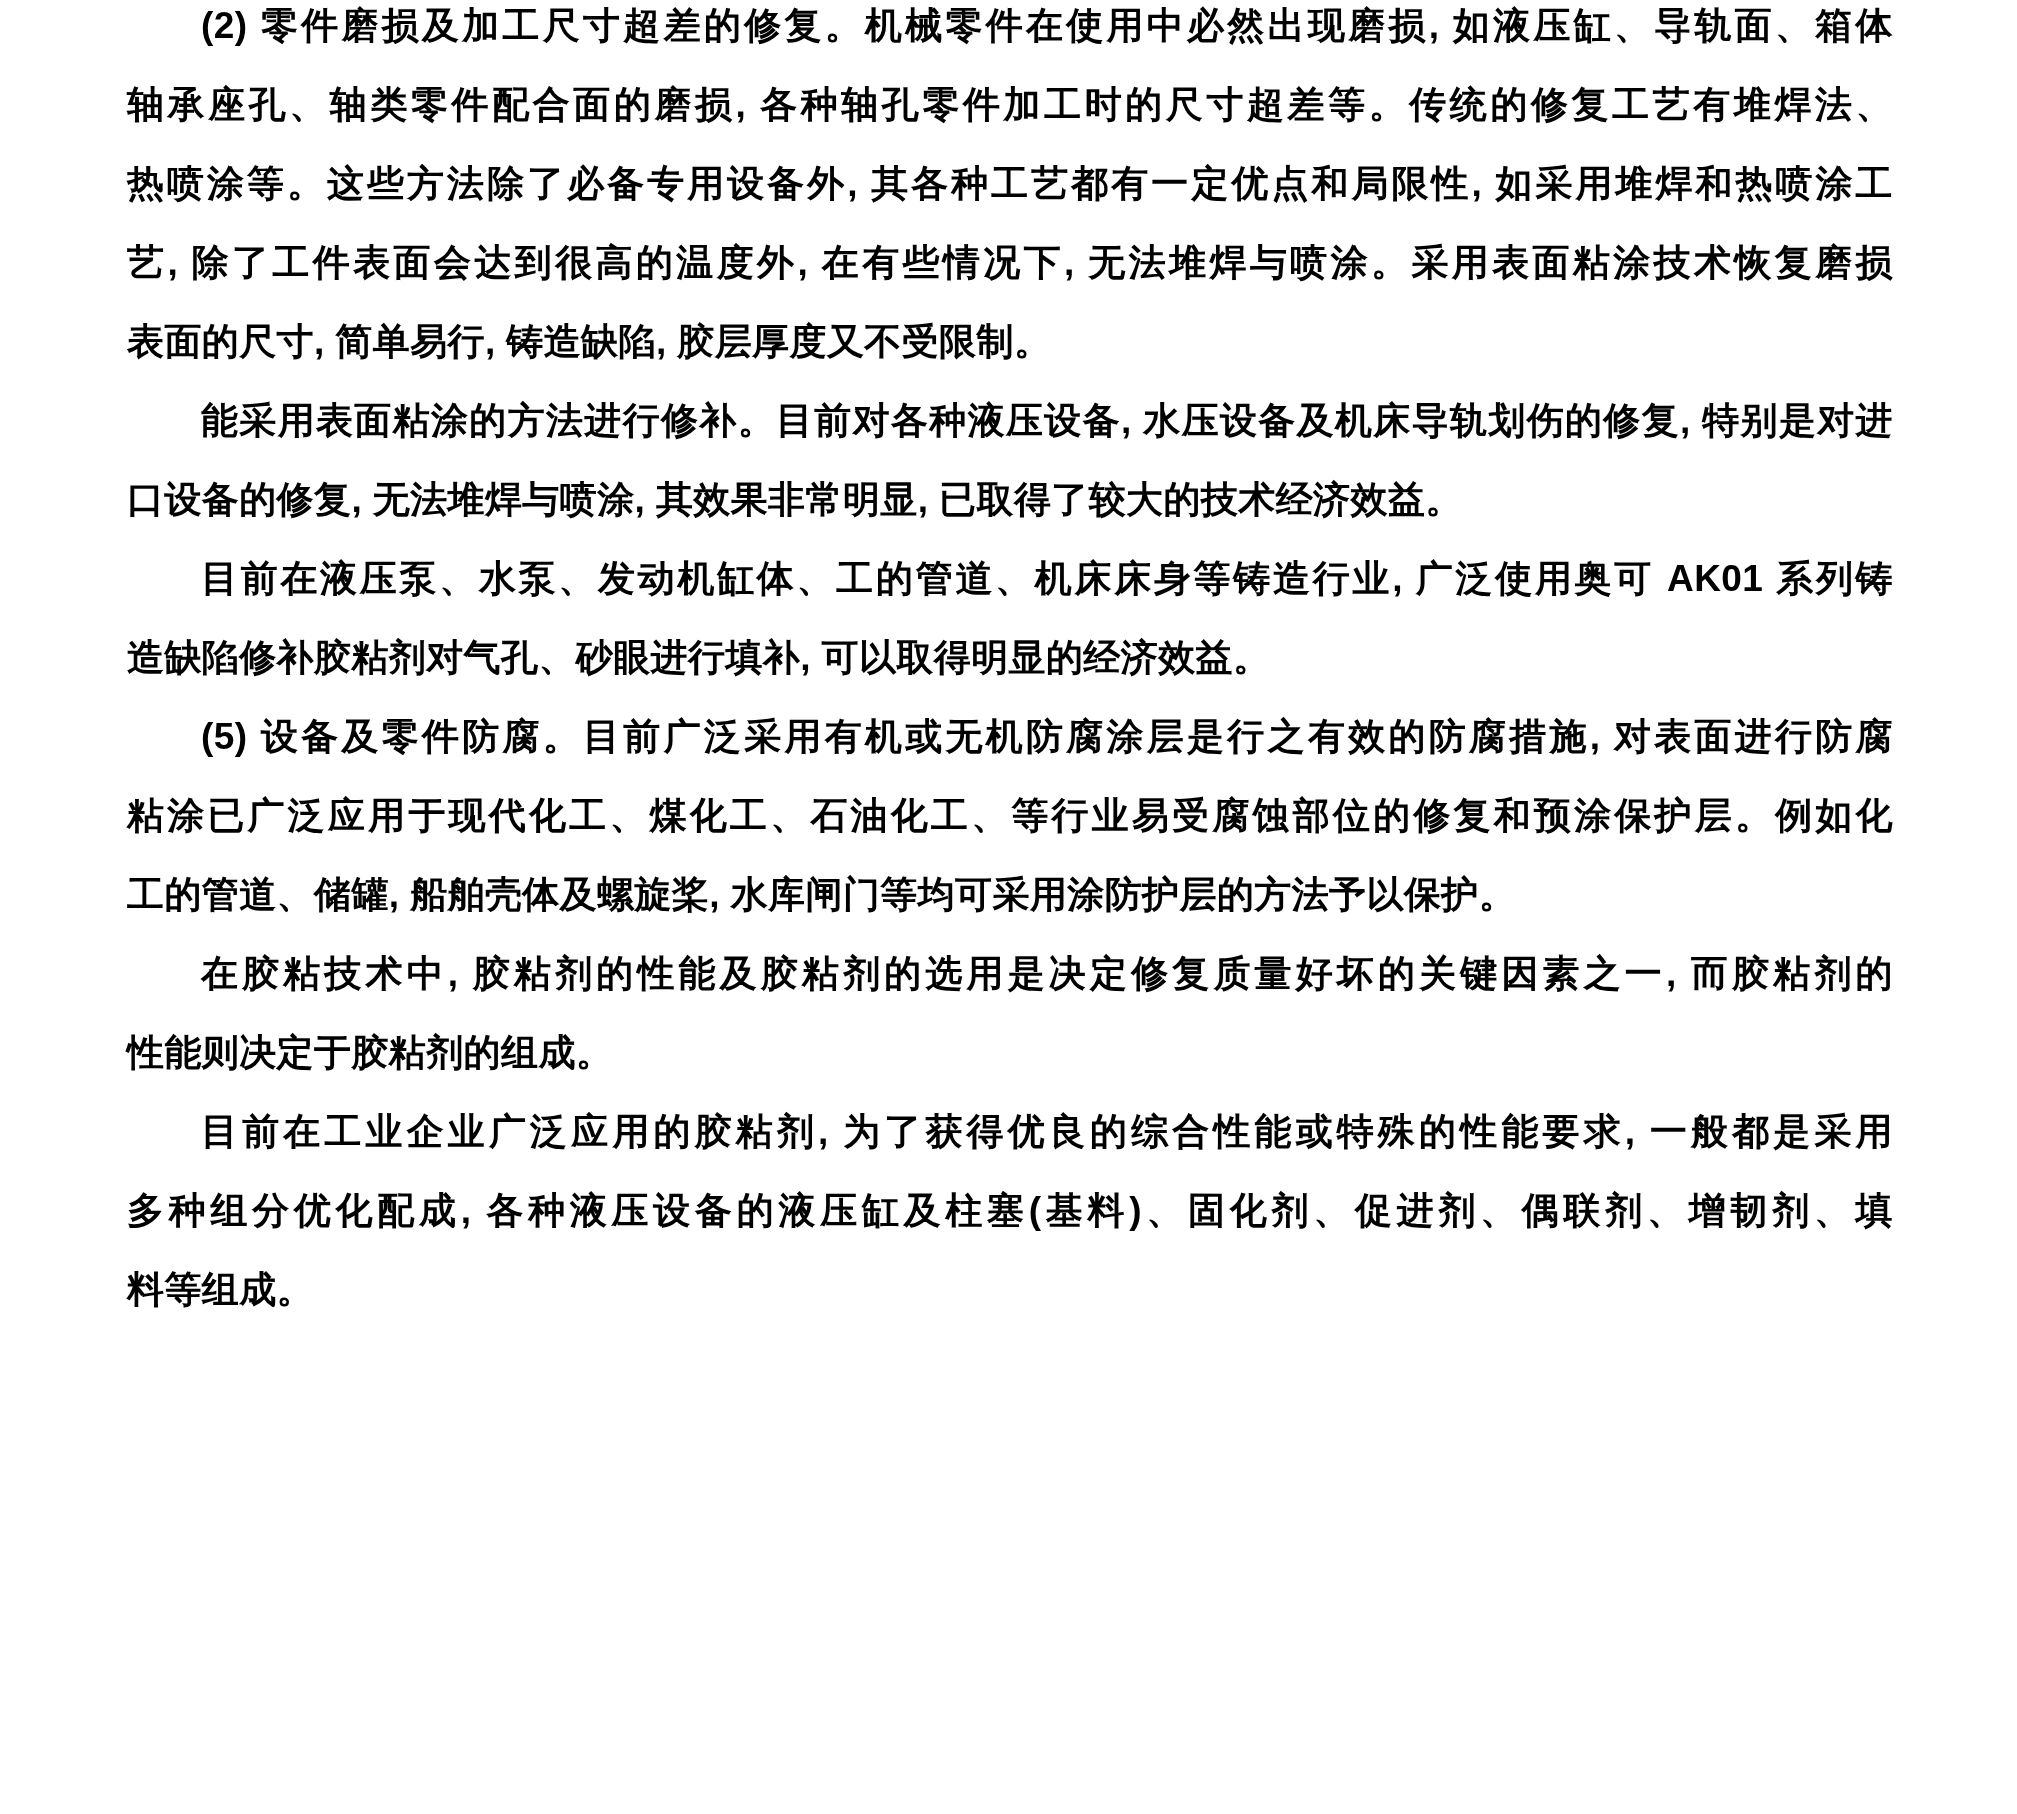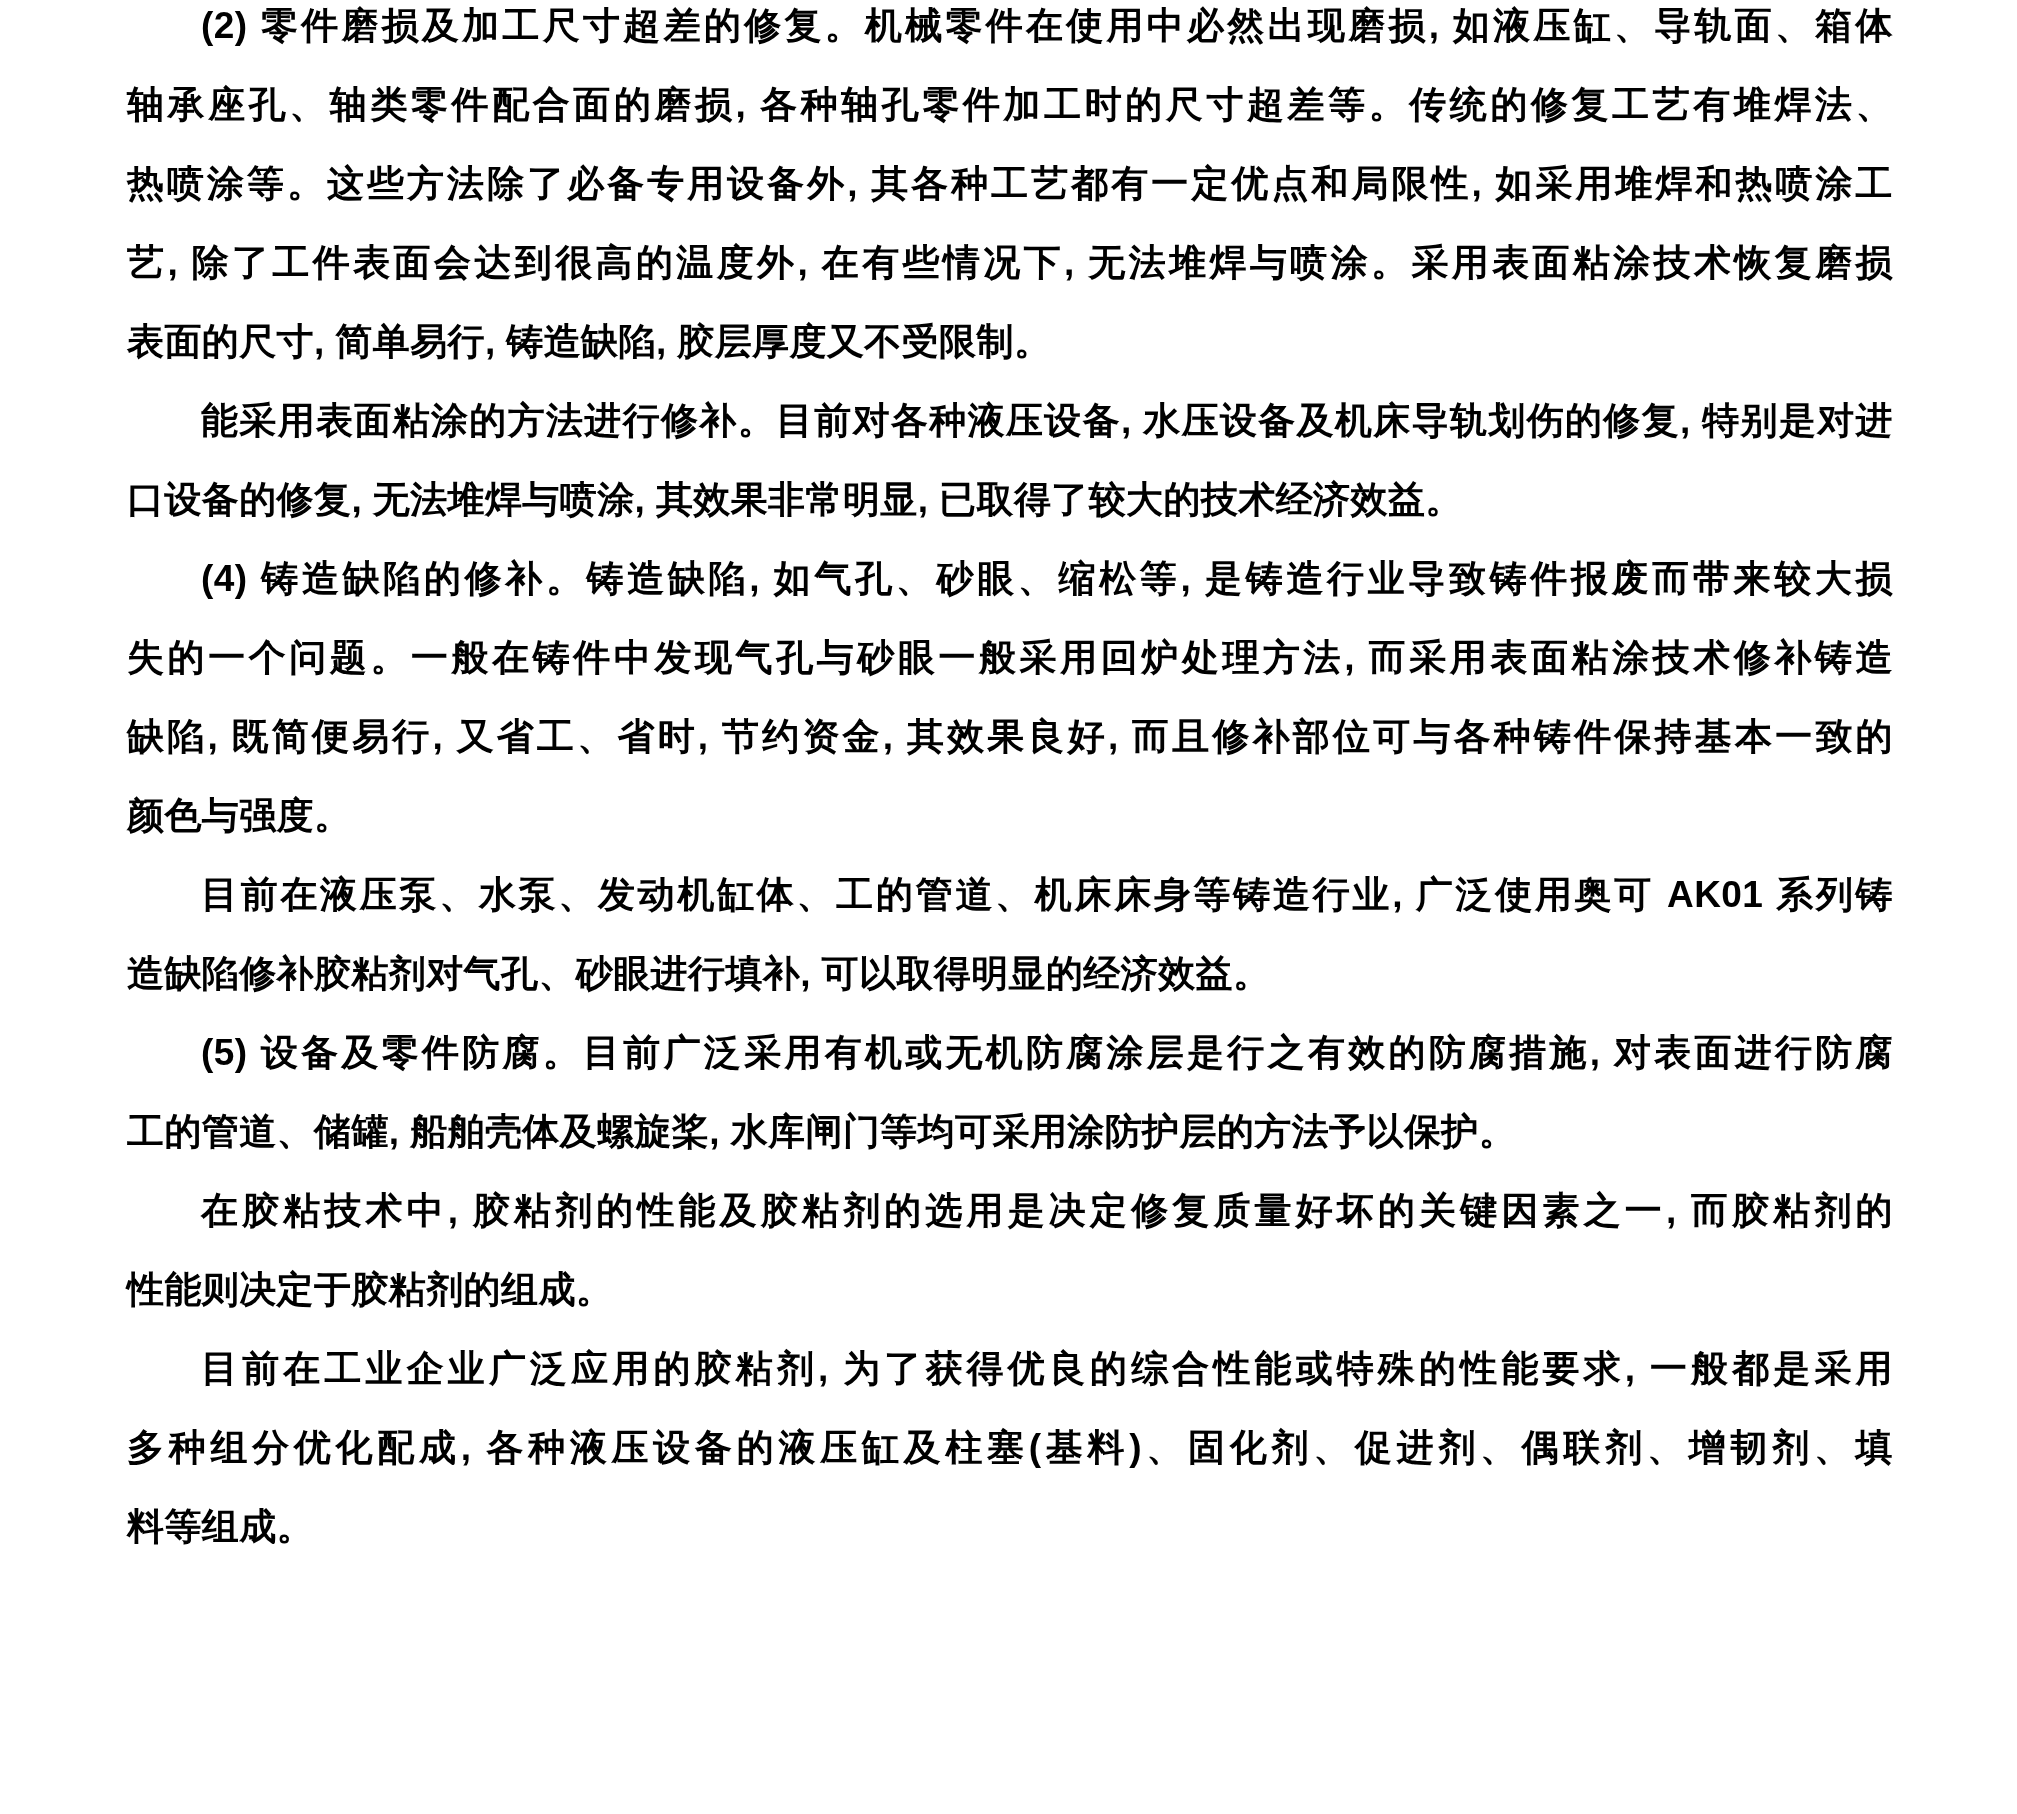--- a/index.html
+++ b/index.html
@@ -48,31 +48,26 @@
       <div class="line">轴承座孔、轴类零件配合面的磨损, 各种轴孔零件加工时的尺寸超差等。传统的修复工艺有堆焊法、</div>
       <div class="line">热喷涂等。这些方法除了必备专用设备外, 其各种工艺都有一定优点和局限性, 如采用堆焊和热喷涂工</div>
       <div class="line">艺, 除了工件表面会达到很高的温度外, 在有些情况下, 无法堆焊与喷涂。采用表面粘涂技术恢复磨损</div>
       <div class="line last">表面的尺寸, 简单易行, 铸造缺陷, 胶层厚度又不受限制。</div>
     </div>
     <div class="para">
       <div class="line">能采用表面粘涂的方法进行修补。目前对各种液压设备, 水压设备及机床导轨划伤的修复, 特别是对进</div>
       <div class="line last">口设备的修复, 无法堆焊与喷涂, 其效果非常明显, 已取得了较大的技术经济效益。</div>
     </div>
     <div class="para">
-      <div class="line">(4) 铸造缺陷的修补。铸造缺陷, 如气孔、砂眼、缩松等, 是铸造行业导致铸件报废而带来较大损</div>
-      <div class="line">失的一个问题。一般在铸件中发现气孔与砂眼一般采用回炉处理方法, 而采用表面粘涂技术修补铸造</div>
-      <div class="line">缺陷, 既简便易行, 又省工、省时, 节约资金, 其效果良好, 而且修补部位可与各种铸件保持基本一致的</div>
-      <div class="line last">颜色与强度。</div>
-    </div>
-    <div class="para">
       <div class="line">目前在液压泵、水泵、发动机缸体、工的管道、机床床身等铸造行业, 广泛使用奥可 AK01 系列铸</div>
       <div class="line last">造缺陷修补胶粘剂对气孔、砂眼进行填补, 可以取得明显的经济效益。</div>
     </div>
     <div class="para">
       <div class="line">(5) 设备及零件防腐。目前广泛采用有机或无机防腐涂层是行之有效的防腐措施, 对表面进行防腐</div>
+      <div class="line">粘涂已广泛应用于现代化工、煤化工、石油化工、等行业易受腐蚀部位的修复和预涂保护层。例如化</div>
       <div class="line last">工的管道、储罐, 船舶壳体及螺旋桨, 水库闸门等均可采用涂防护层的方法予以保护。</div>
     </div>
     <div class="para">
       <div class="line">在胶粘技术中, 胶粘剂的性能及胶粘剂的选用是决定修复质量好坏的关键因素之一, 而胶粘剂的</div>
       <div class="line last">性能则决定于胶粘剂的组成。</div>
     </div>
     <div class="para">
       <div class="line">目前在工业企业广泛应用的胶粘剂, 为了获得优良的综合性能或特殊的性能要求, 一般都是采用</div>
       <div class="line">多种组分优化配成, 各种液压设备的液压缸及柱塞(基料)、固化剂、促进剂、偶联剂、增韧剂、填</div>
       <div class="line last">料等组成。</div>

